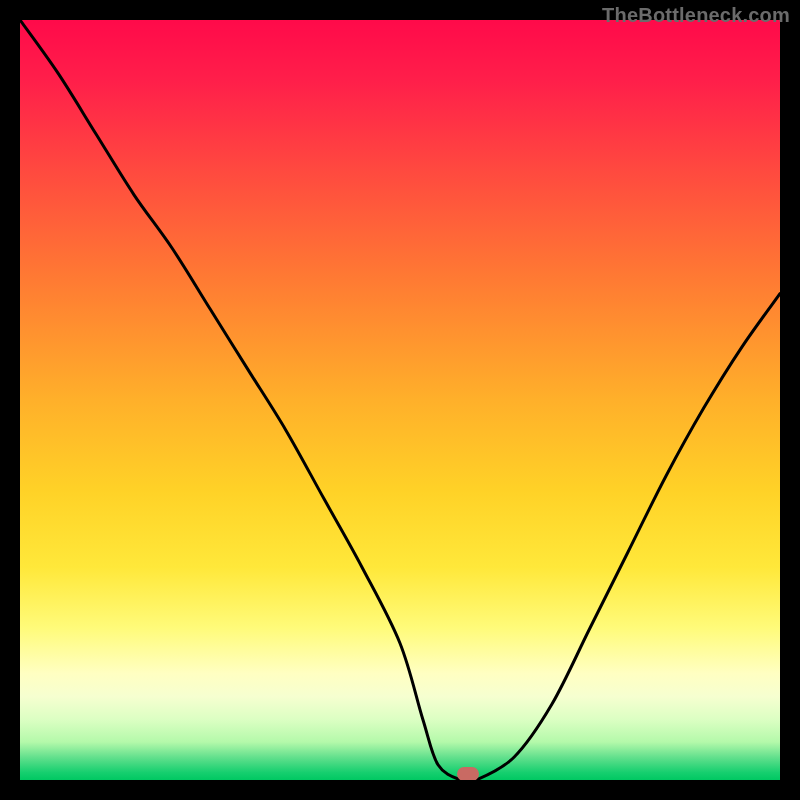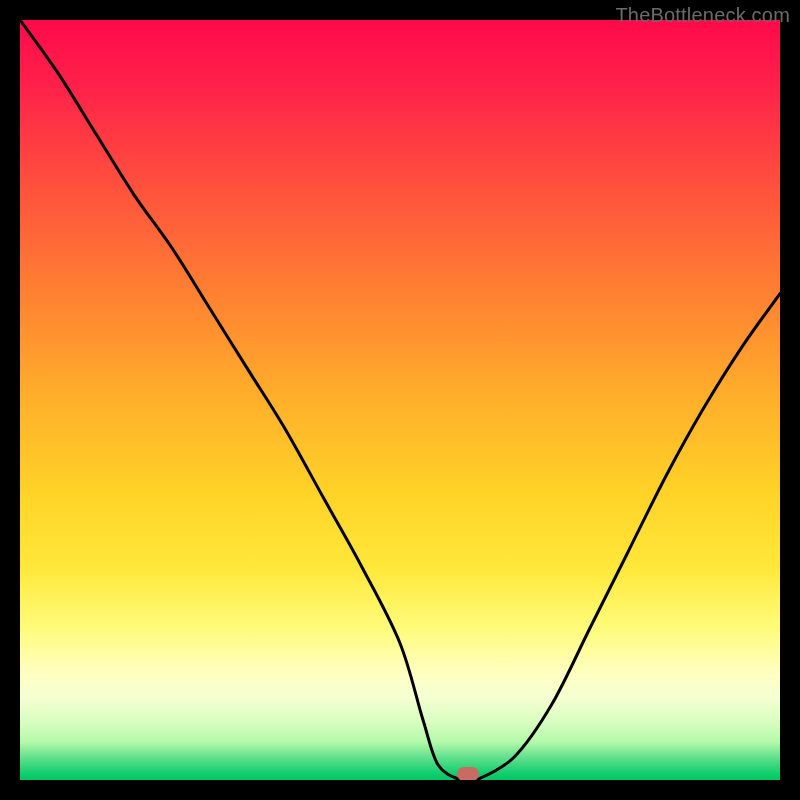--- a/index.html
+++ b/index.html
@@ -16,21 +16,21 @@
     width: 800px;
     height: 800px;
     background: #000;
   }
   .watermark {
     position: absolute;
     top: 4px;
     right: 10px;
     color: #6b6b6b;
     font-size: 20px;
-    font-weight: 400;
+    font-weight: 700;
     letter-spacing: 0.2px;
     z-index: 50;
   }
   .plot-area {
     position: absolute;
     left: 20px;
     top: 20px;
     width: 760px;
     height: 760px;
     overflow: hidden;

